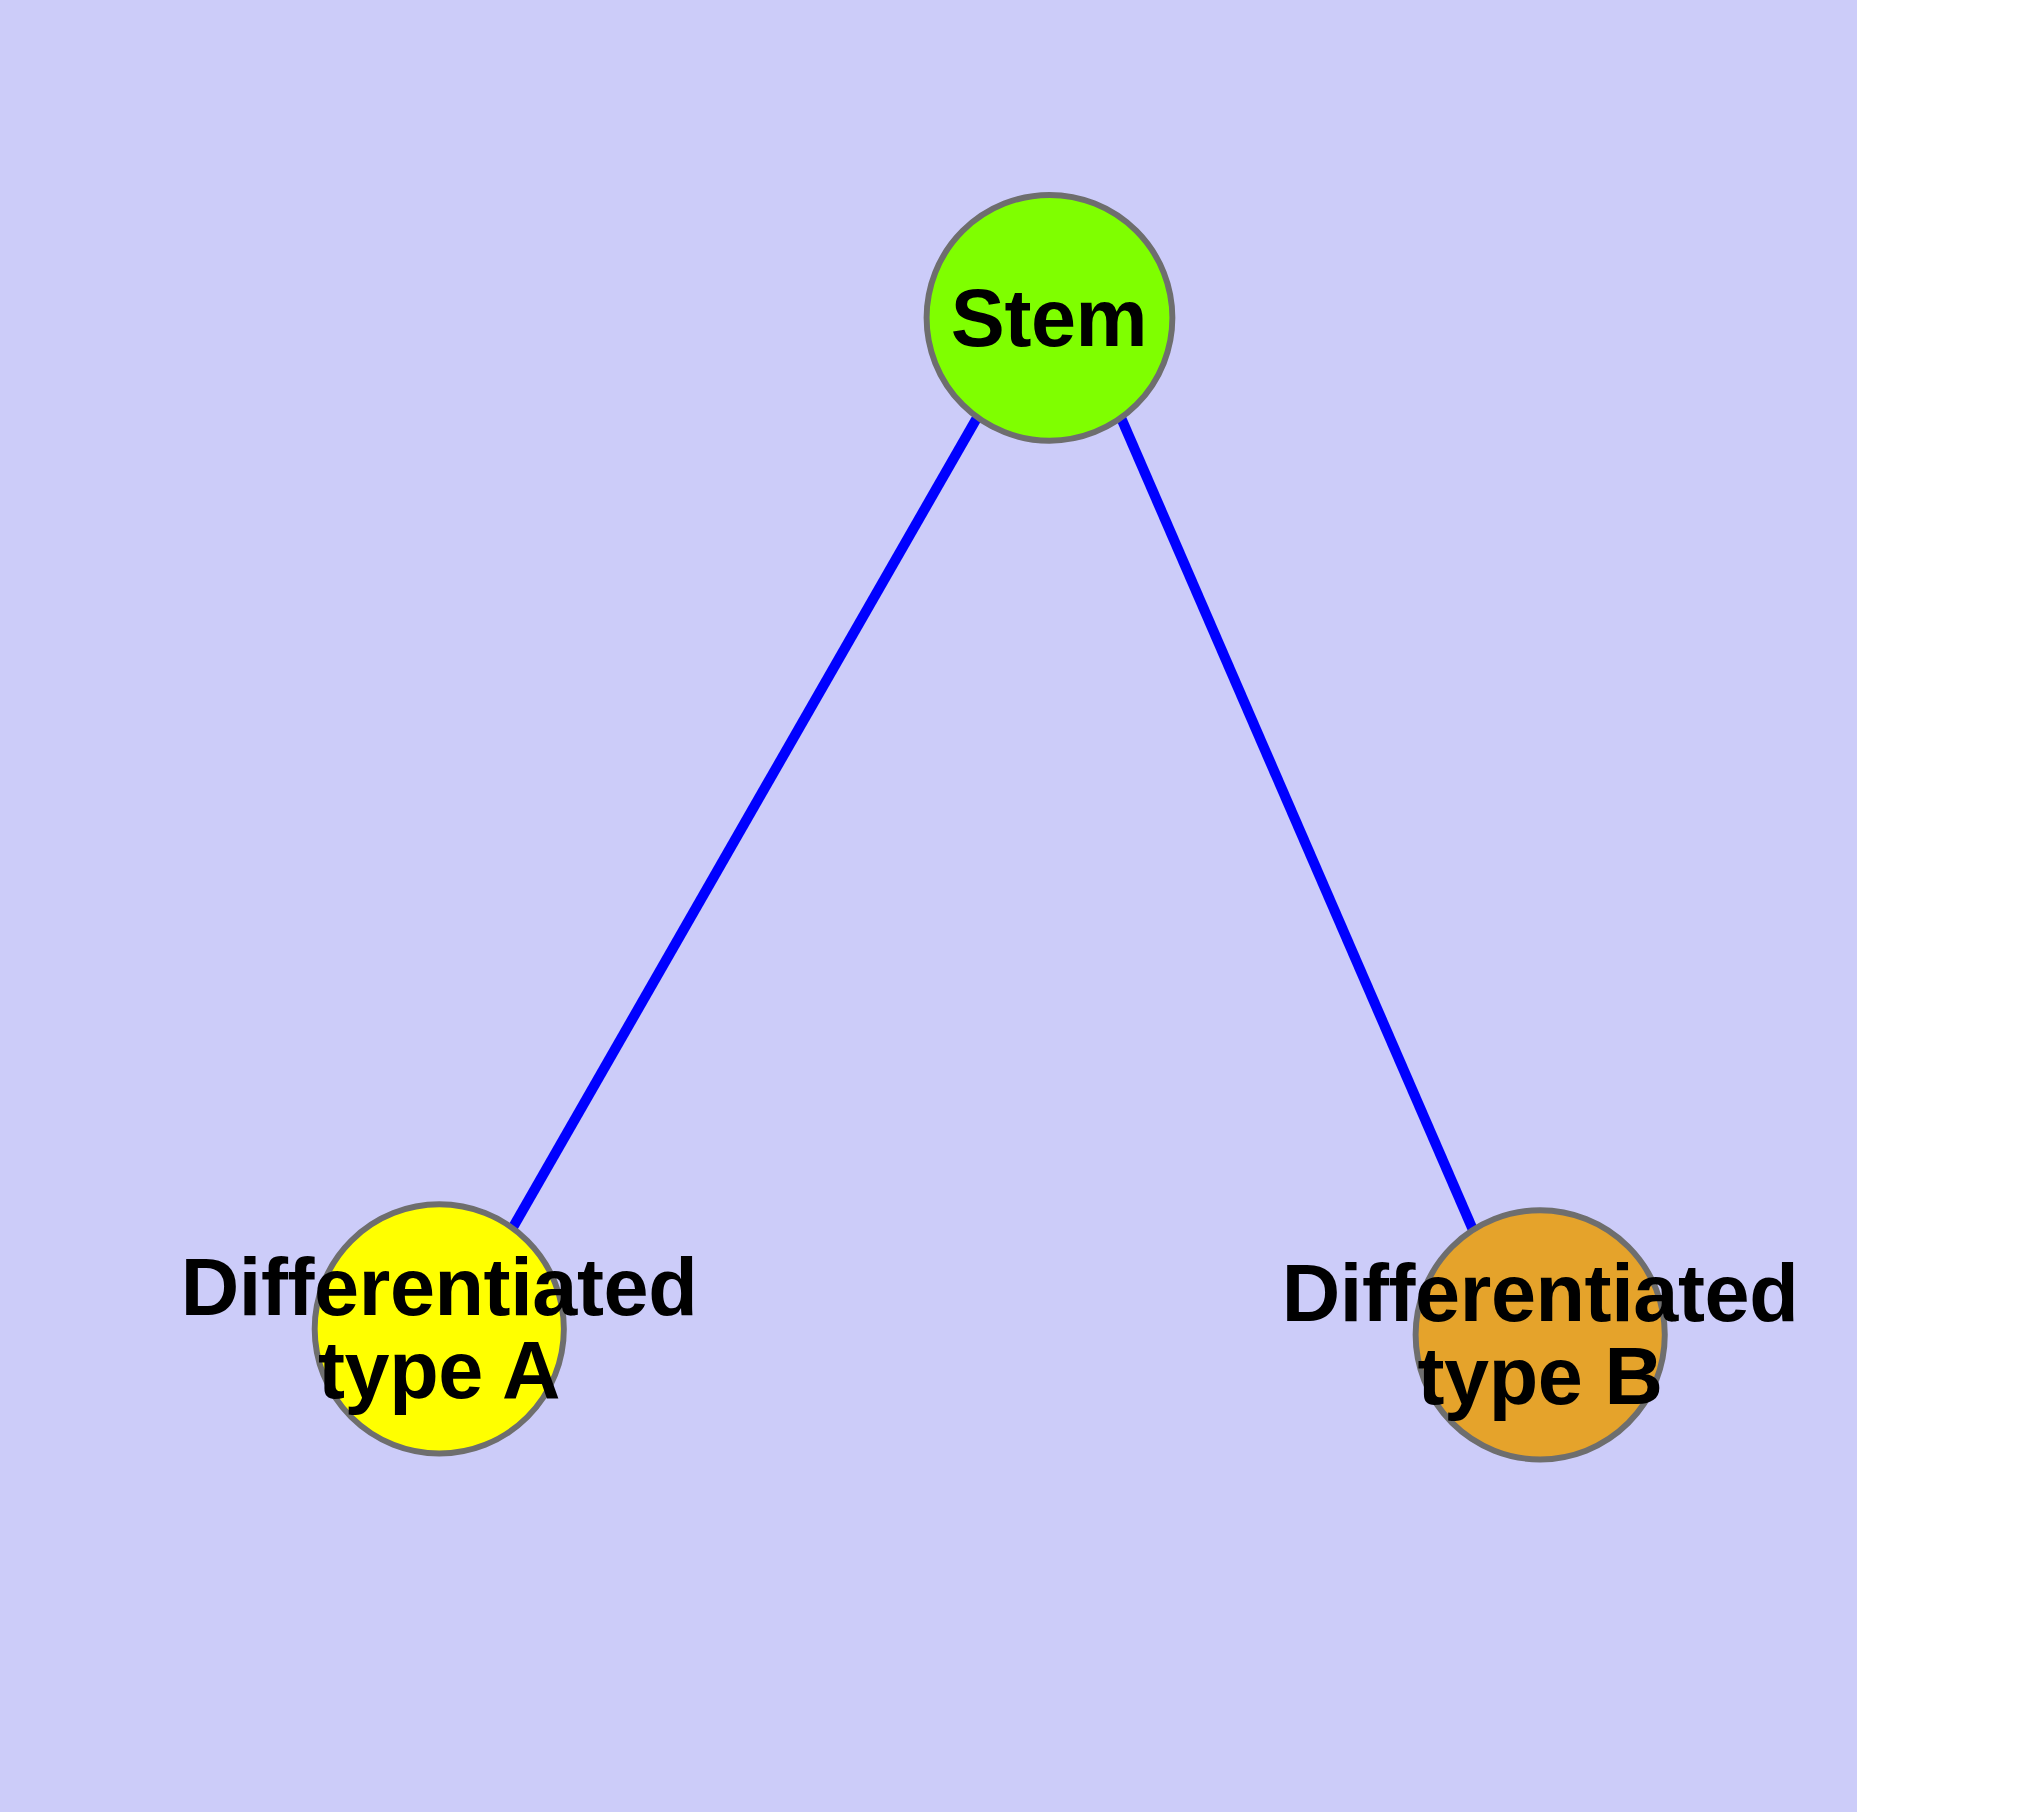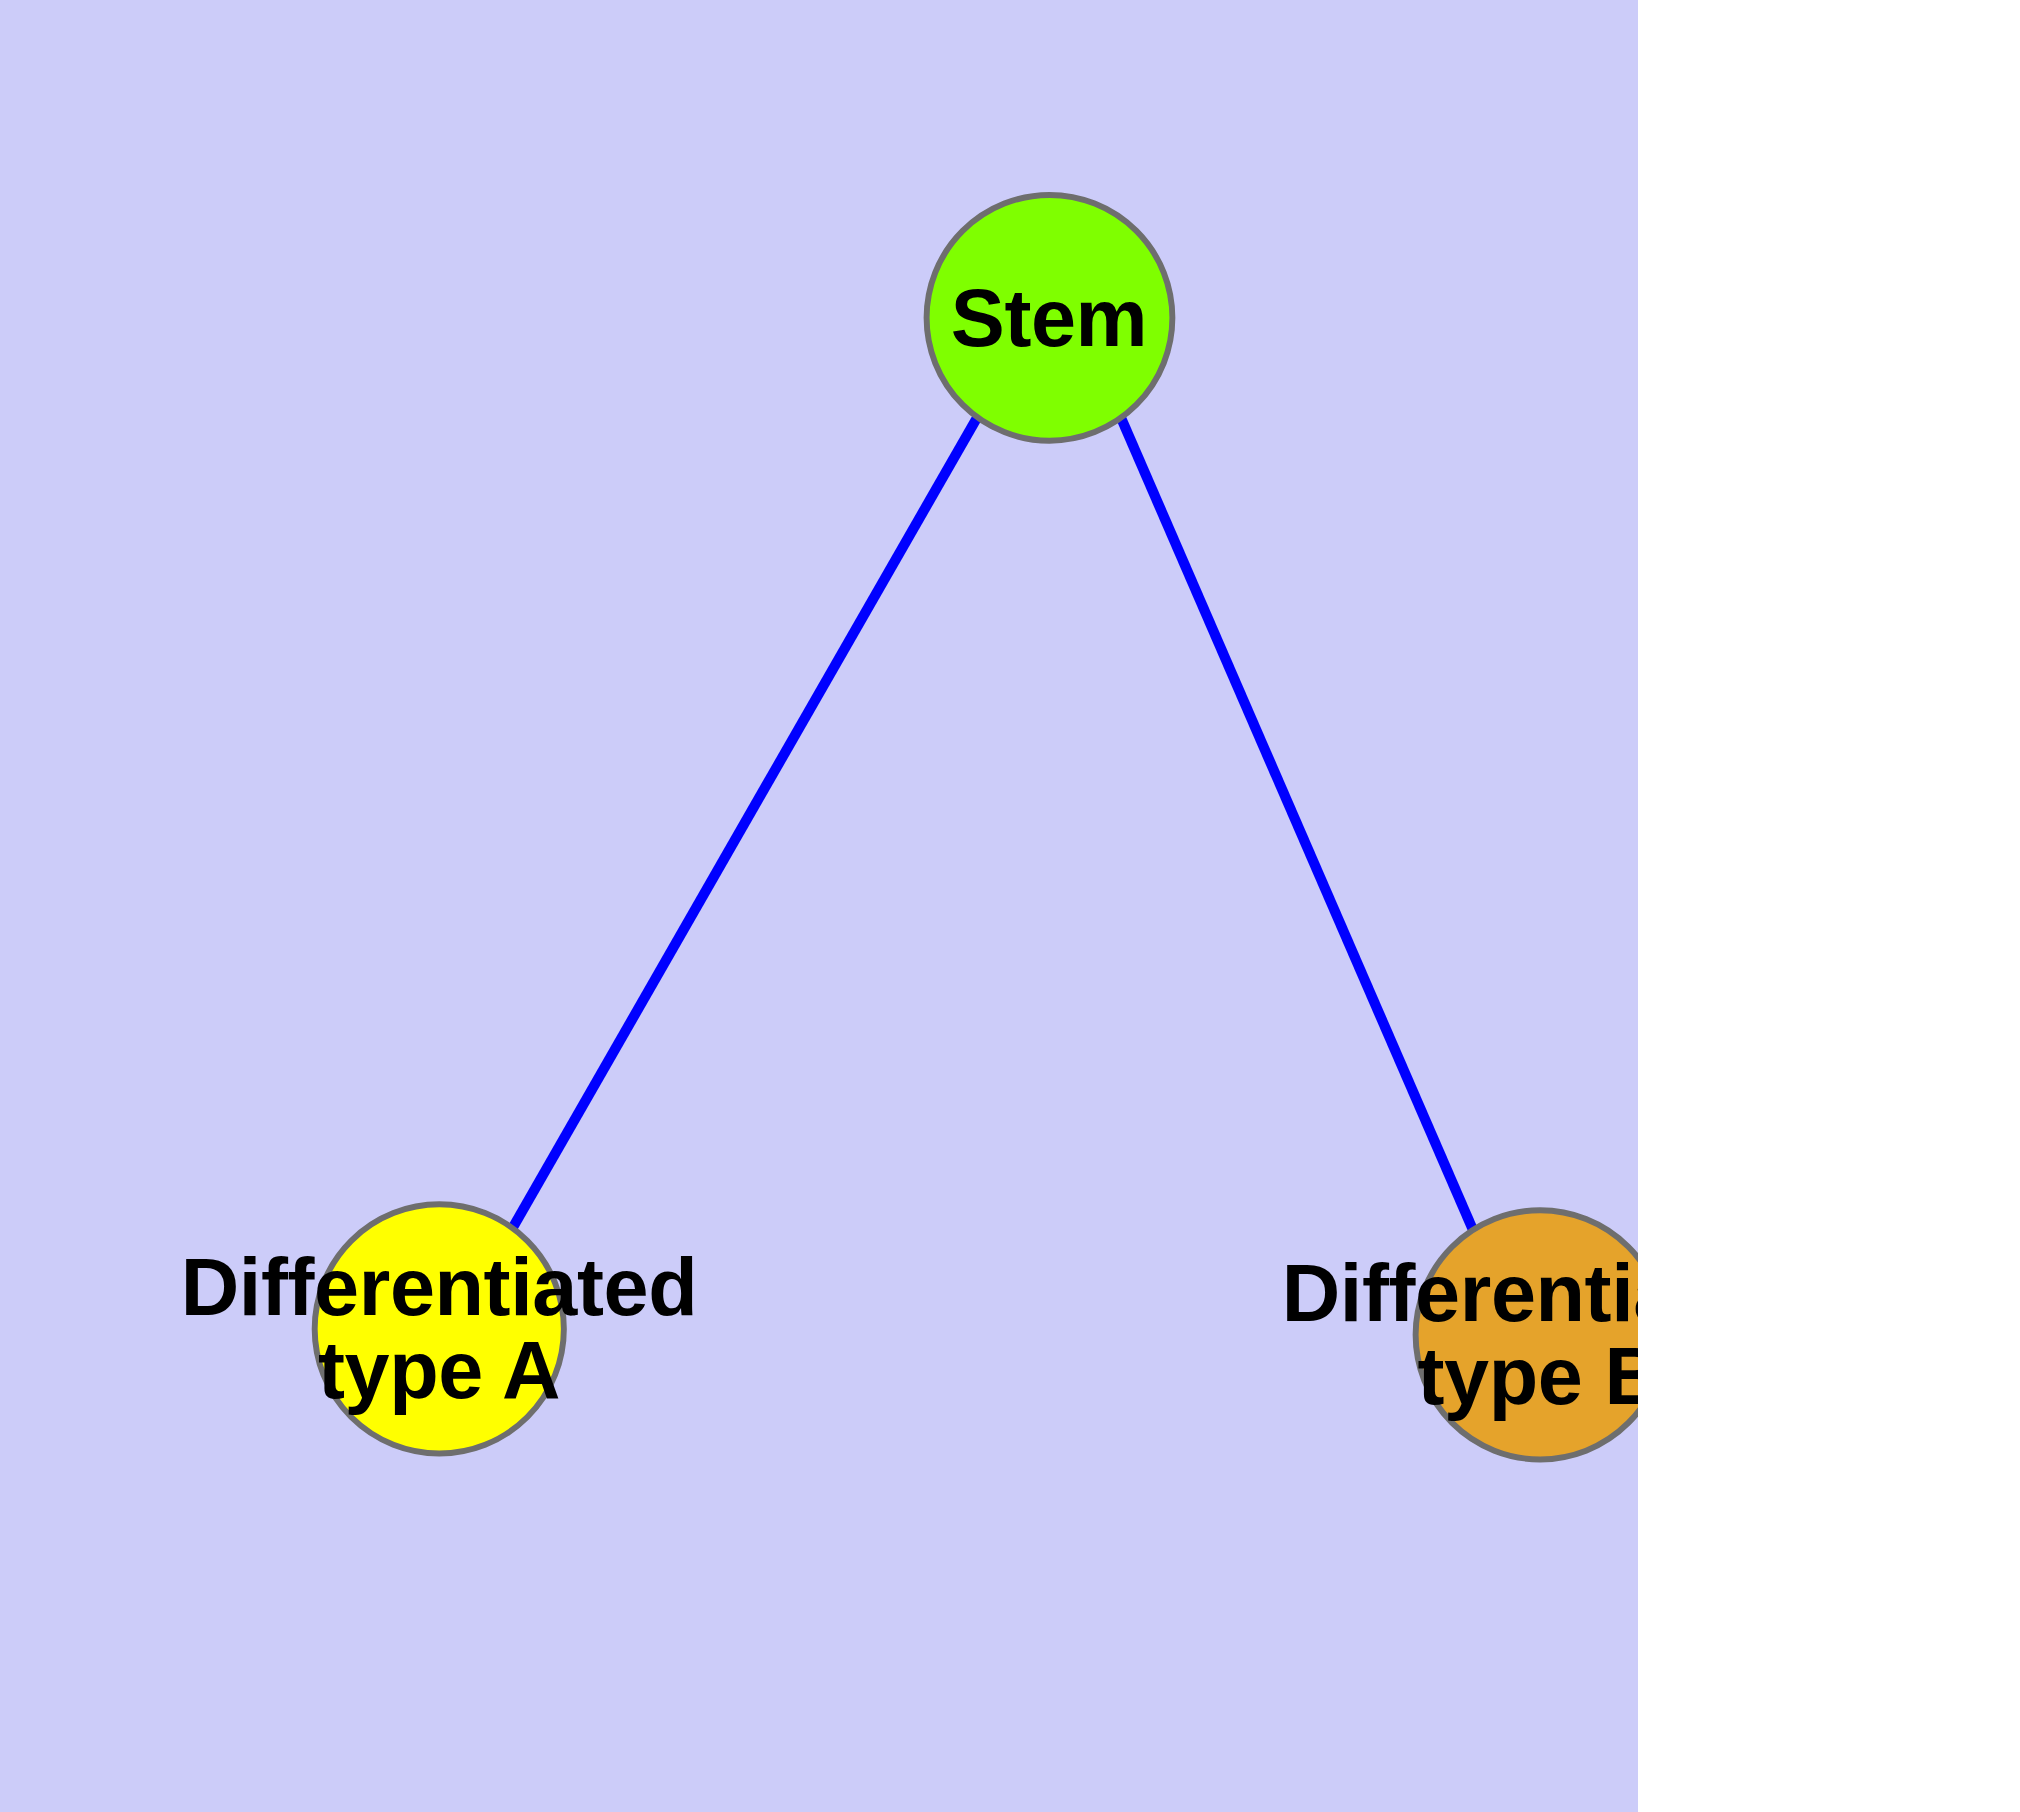--- a/index.html
+++ b/index.html
@@ -34,21 +34,21 @@
     white-space: pre;
     letter-spacing: -0.4px;
     transform: translate(-50%, -50%);
     pointer-events: none;
     user-select: none;
   }
 </style>
 </head>
 <body>
 
-<div id="canvas" style="width: 1638px; height: 1812px; background: rgb(204, 204, 249);">
+<div id="canvas" style="width: 1857px; height: 1812px; background: rgb(204, 204, 249);">
 
   <svg id="graph-svg" viewBox="0 0 2384 2138">
     <g>
       <line stroke-linecap="butt" x1="1153" y1="492" x2="605" y2="1448" stroke="#0000ff" stroke-width="12"></line>
       <line stroke-linecap="butt" x1="1322" y1="492" x2="1738" y2="1452" stroke="#0000ff" stroke-width="12"></line>
     </g>
     <g>
       <circle cx="1238" cy="375" r="145" fill="#7fff00" stroke="#6e6e6e" stroke-width="7"></circle>
       <circle cx="518" cy="1568" r="147" fill="#ffff00" stroke="#6e6e6e" stroke-width="7"></circle>
       <circle cx="1817" cy="1575" r="147" fill="#e5a32b" stroke="#6e6e6e" stroke-width="7"></circle>

